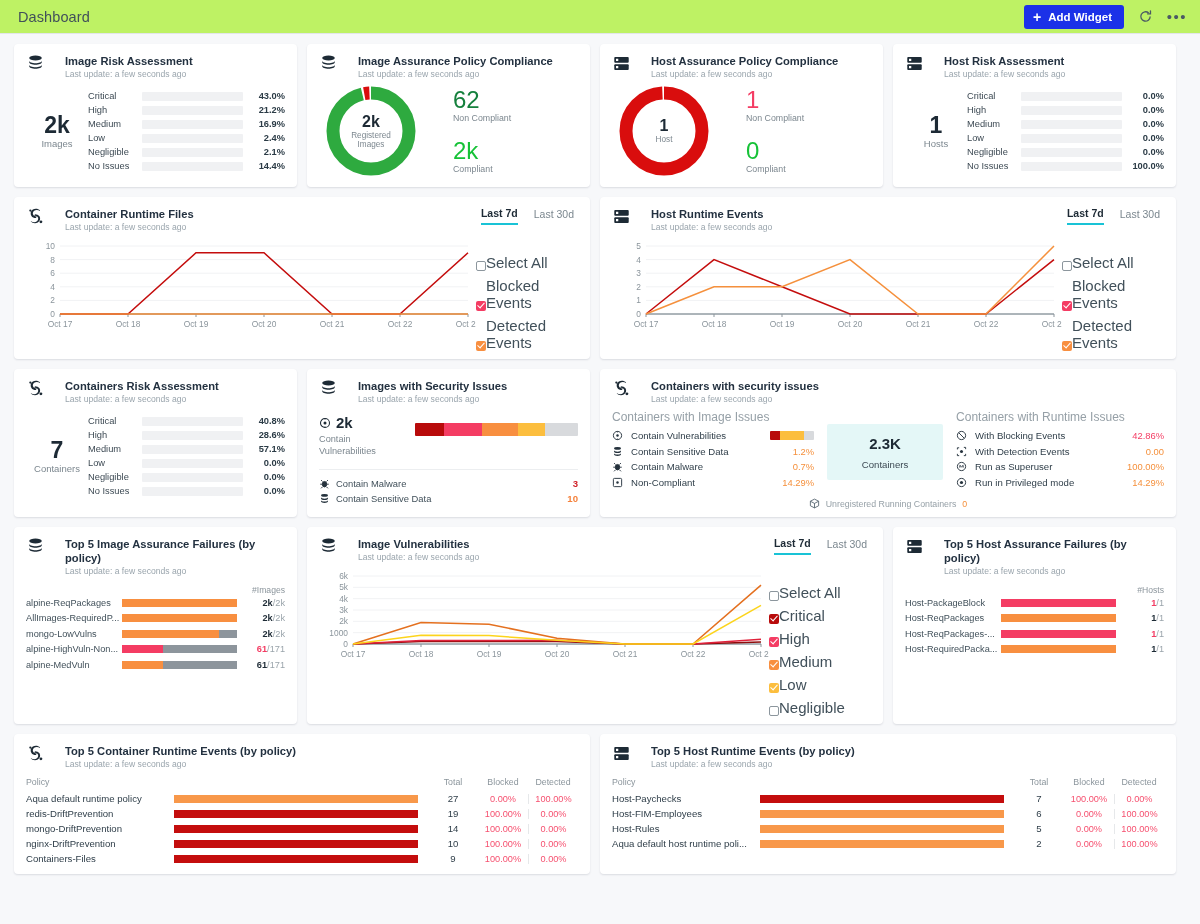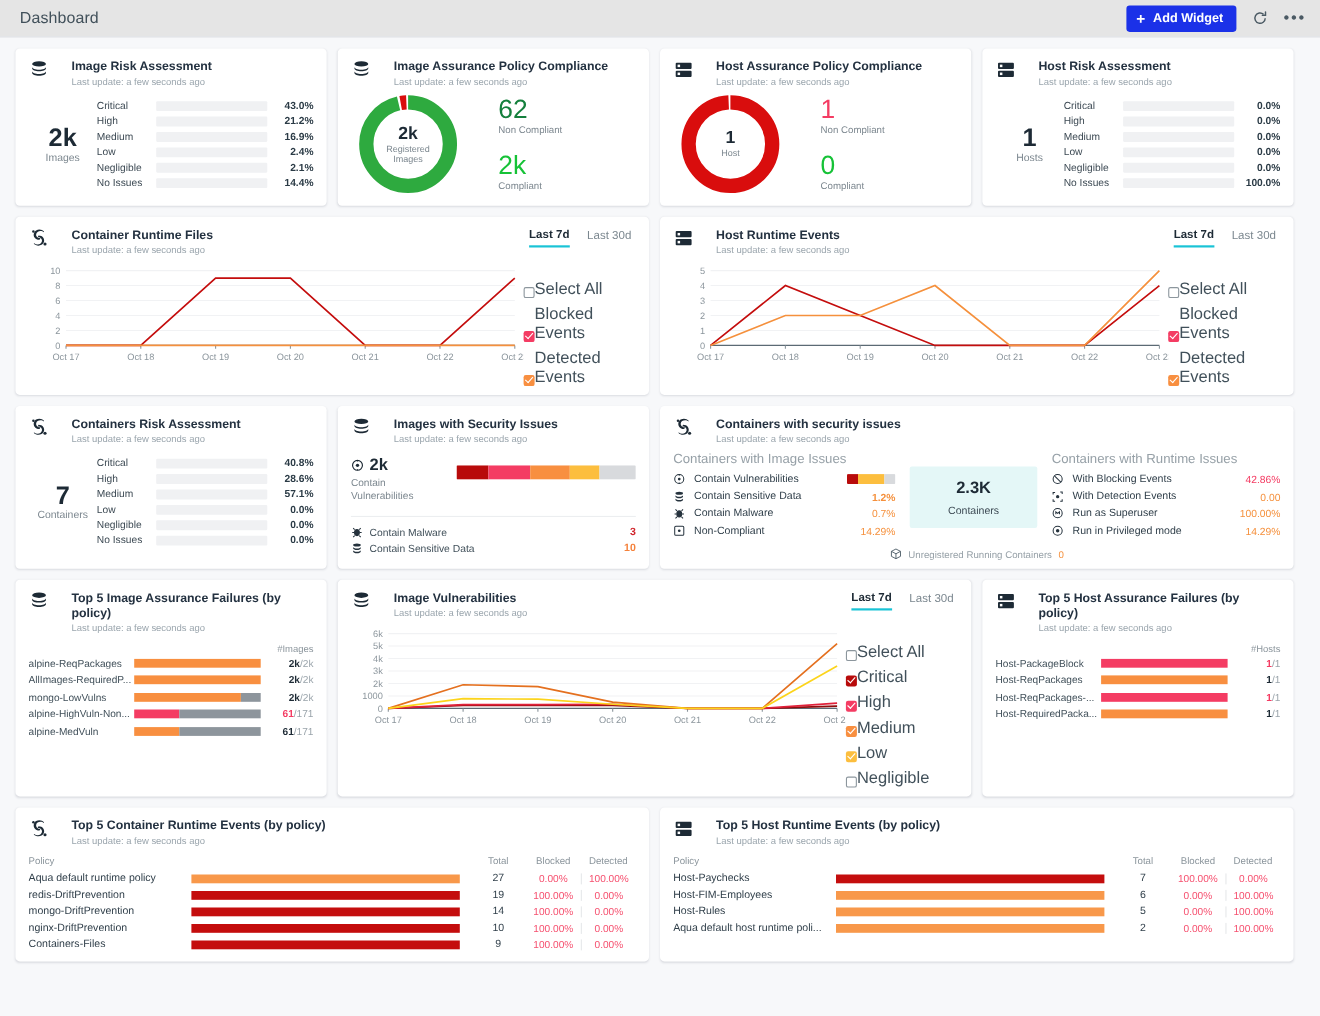--- a/index.html
+++ b/index.html
@@ -5,21 +5,21 @@
   * { box-sizing: border-box; margin: 0; padding: 0; }
   body {
     width: 1200px; height: 924px;
     background: #f7f8fa;
     font-family: "Liberation Sans", sans-serif;
     color: #2b3b46;
     overflow: hidden;
   }
   
   .topbar {
-    height: 34px; background: #e5e5e5;
+    height: 34px; background: #bef264;
     display: flex; align-items: center;
     padding: 0 12px 0 18px;
     border-bottom: 1px solid #e3e6ea;
     position: relative;
   }
   .topbar-title { font-size: 14.5px; color: #41505a; letter-spacing: .1px; }
   .topbar-right { margin-left: auto; display: flex; align-items: center; gap: 10px; }
   .add-widget {
     background: #1b31e8; color: #fff; border: none;
     height: 24px; border-radius: 3px;
@@ -652,21 +652,21 @@
               </div>
               <div class="cwi-row">
                 <span>
                   <svg class="ic" width="11" height="11" viewBox="0 0 16 16">
                     <ellipse cx="8" cy="3.6" rx="5" ry="2" fill="#25323d"></ellipse>
                     <path d="M3 6.2c0 1.1 2.24 2 5 2s5-.9 5-2v2c0 1.1-2.24 2-5 2s-5-.9-5-2z" fill="#25323d"></path>
                     <path d="M3 10.4c0 1.1 2.24 2 5 2s5-.9 5-2v2c0 1.1-2.24 2-5 2s-5-.9-5-2z" fill="#25323d"></path>
                   </svg>
                 </span>
                 <span>Contain Sensitive Data</span>
-                <span class="val" style="color: rgb(245, 144, 60); font-weight: bold;">1.2%</span>
+                <span class="val" style="color: rgb(245, 144, 60);">1.2%</span>
               </div>
               <div class="cwi-row">
                 <span>
                   <svg class="ic" width="11" height="11" viewBox="0 0 16 16" fill="none" stroke="#25323d" stroke-width="1.35">
                     <ellipse cx="8" cy="9" rx="3.2" ry="4" fill="#25323d"></ellipse>
                     <path d="M5 5 3 3M11 5l2-2M4.3 9H1.8M11.7 9h2.5M5 13l-2 2M11 13l2 2"></path>
                   </svg>
                 </span>
                 <span>Contain Malware</span>
                 <span class="val" style="color: rgb(245, 144, 60);">0.7%</span>

